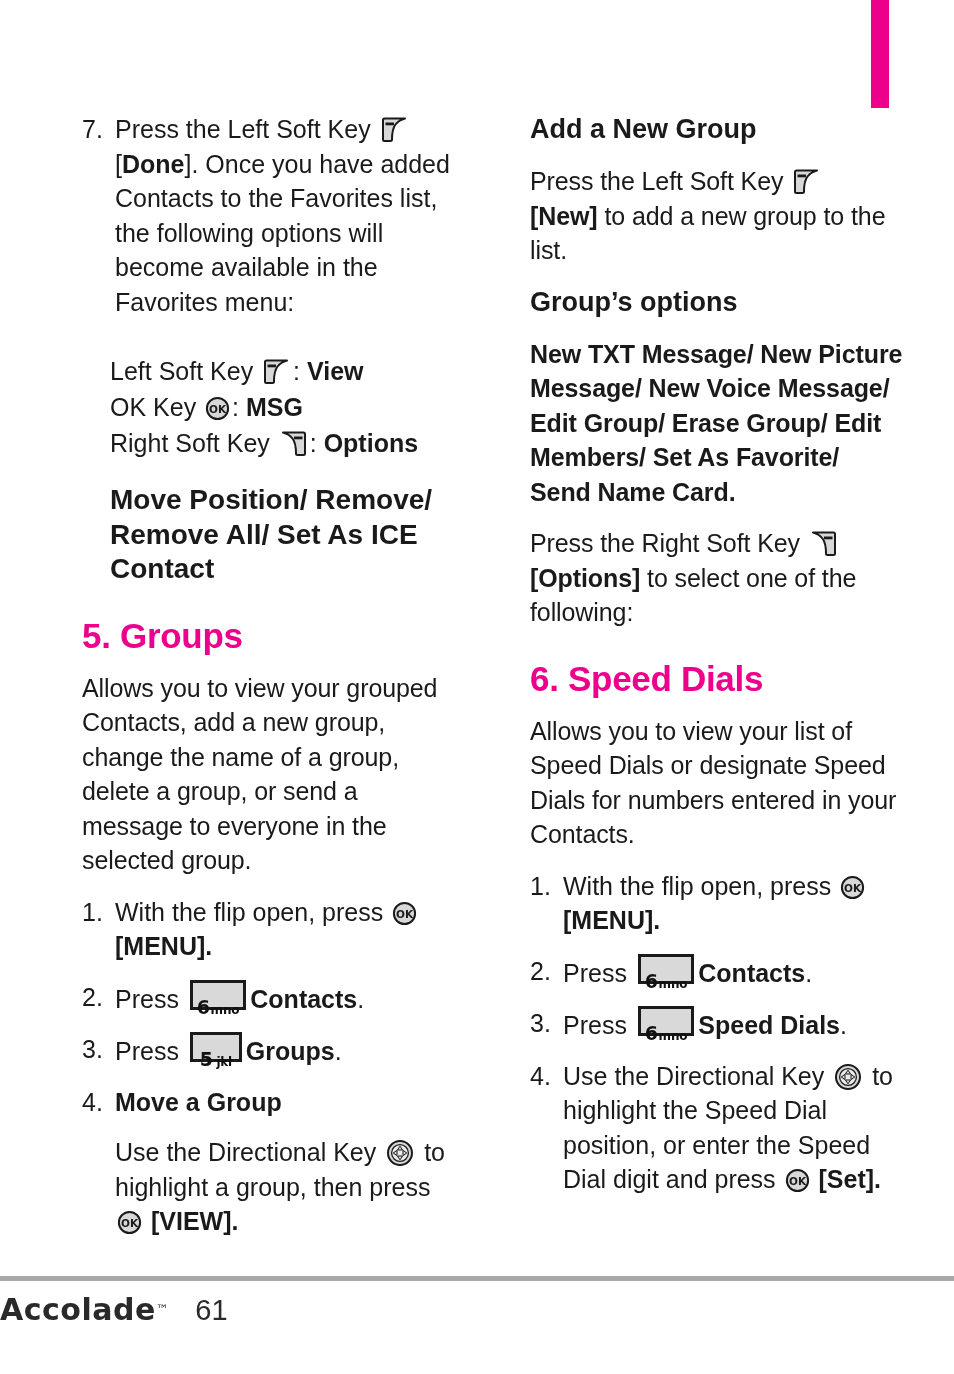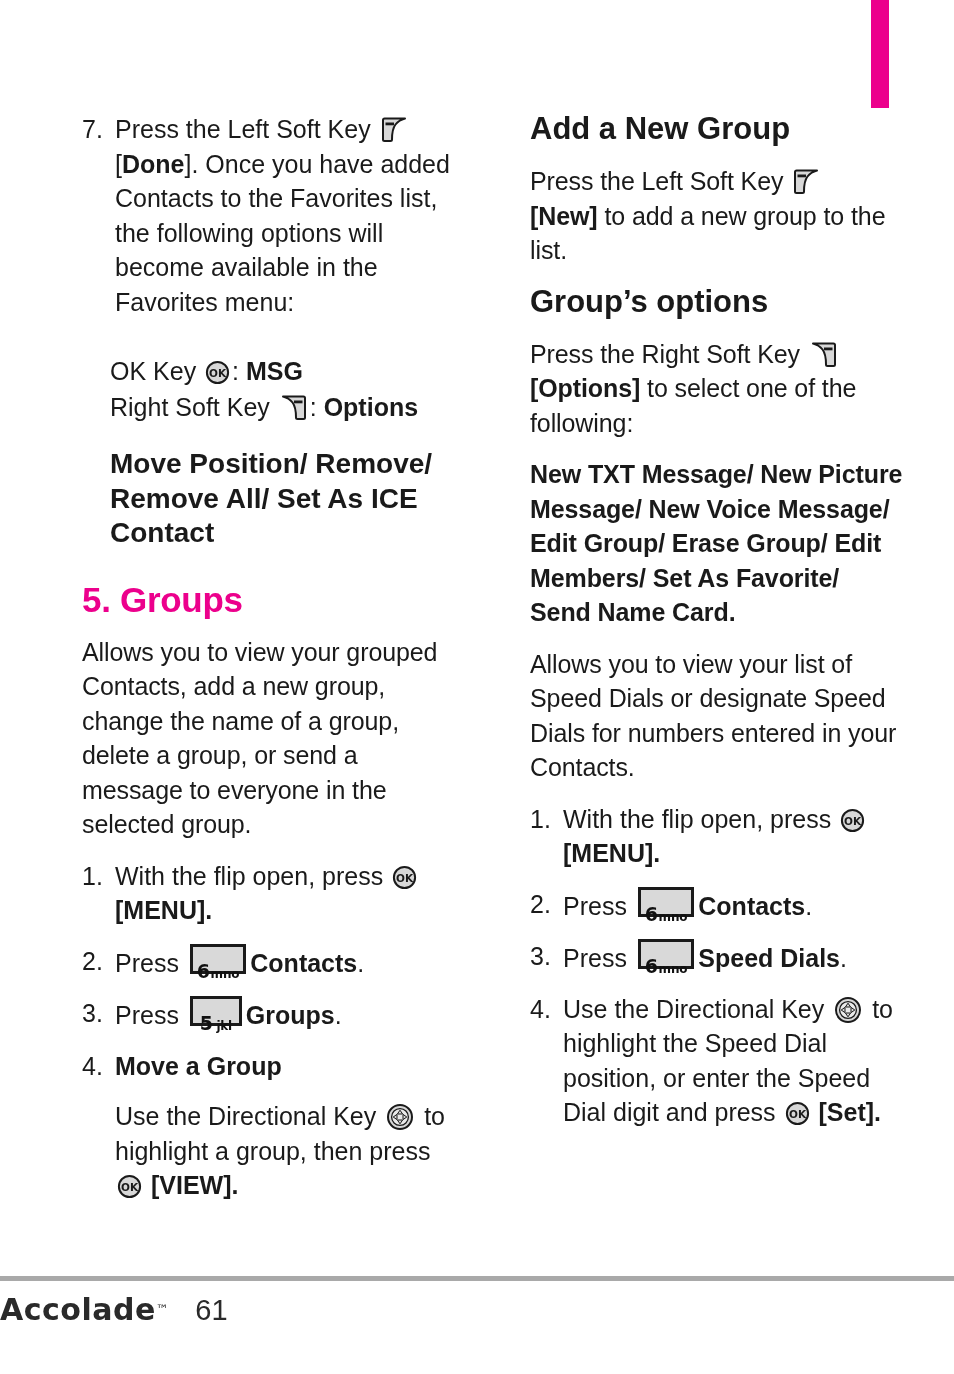--- a/index.html
+++ b/index.html
@@ -81,21 +81,21 @@
 
   h2.section {
     color: #ec008c;
     font-size: 35px;
     line-height: 42px;
     font-weight: 700;
     margin: 28px 0 14px 0;
     letter-spacing: -0.3px;
   }
   h3.sub-head {
-    font-size: 31px;
+    font-size: 27px;
     line-height: 34px;
     font-weight: 700;
     margin: 0 0 18px 0;
   }
 
   .keyline {
     font-size: 25px;
     line-height: 36px;
     padding-left: 28px;
   }
@@ -208,20 +208,26 @@
       <span class="num">7.</span><span>Press the Left Soft Key </span><span class="ico ico-soft">
         <svg width="27" height="26" viewBox="0 0 27 26">
             <path d="M2 3 Q2 1.5 3.6 1.5 L24 1.5 Q18 3 14.5 7.5 Q11 12 11 22.5 Q11 24 9.4 24 L3.6 24 Q2 24 2 22.5 Z" fill="#d8d8d8" stroke="#1a1a1a" stroke-width="2" stroke-linejoin="round"></path>
             <rect x="4.5" y="5.5" width="8.5" height="2.8" fill="#1a1a1a"></rect>
           </svg>
       </span><span>[</span><span class="b">Done</span><span>]</span><span>. Once you have added Contacts to the Favorites list, the following options will become available in the Favorites menu:</span>
     </div>
 
     <div style="height:18px"></div>
     <div class="keyline">
+      <div><span>Left Soft Key </span><span class="ico ico-soft">
+        <svg width="27" height="26" viewBox="0 0 27 26">
+              <path d="M2 3 Q2 1.5 3.6 1.5 L24 1.5 Q18 3 14.5 7.5 Q11 12 11 22.5 Q11 24 9.4 24 L3.6 24 Q2 24 2 22.5 Z" fill="#d8d8d8" stroke="#1a1a1a" stroke-width="2" stroke-linejoin="round"></path>
+              <rect x="4.5" y="5.5" width="8.5" height="2.8" fill="#1a1a1a"></rect>
+            </svg>
+      </span><span>: </span><span class="b">View</span></div>
 
       <div><span>OK Key </span><span class="ico ico-ok">
         <svg width="25" height="25" viewBox="0 0 25 25">
               <circle cx="12.5" cy="12.5" r="10.6" fill="#d8d8d8" stroke="#1a1a1a" stroke-width="2"></circle>
               <text x="12.5" y="17" font-family="DejaVu Sans, sans-serif" font-size="10.5" font-weight="700" fill="#1a1a1a" text-anchor="middle">OK</text>
             </svg>
       </span><span>: </span><span class="b">MSG</span></div>
 
       <div><span>Right Soft Key </span><span class="ico ico-soft">
         <svg width="27" height="26" viewBox="0 0 27 26">
@@ -282,29 +288,30 @@
 
     <p class="p"><span>Press the Left Soft Key </span><span class="ico ico-soft">
       <svg width="27" height="26" viewBox="0 0 27 26">
             <path d="M2 3 Q2 1.5 3.6 1.5 L24 1.5 Q18 3 14.5 7.5 Q11 12 11 22.5 Q11 24 9.4 24 L3.6 24 Q2 24 2 22.5 Z" fill="#d8d8d8" stroke="#1a1a1a" stroke-width="2" stroke-linejoin="round"></path>
             <rect x="4.5" y="5.5" width="8.5" height="2.8" fill="#1a1a1a"></rect>
           </svg>
     </span><br><span class="b">[</span><span class="b">New</span><span class="b">]</span><span> to add a new group to the list.</span></p>
 
     <h3 class="sub-head">Group’s options</h3>
 
+    <p class="p allbold">New TXT Message/ New Picture Message/ New Voice Message/ Edit Group/ Erase Group/ Edit Members/ Set As Favorite/ Send Name Card.</p>
+
     <p class="p"><span>Press the Right Soft Key </span><span class="ico ico-soft">
       <svg width="27" height="26" viewBox="0 0 27 26">
             <path d="M25 3 Q25 1.5 23.4 1.5 L3 1.5 Q9 3 12.5 7.5 Q16 12 16 22.5 Q16 24 17.6 24 L23.4 24 Q25 24 25 22.5 Z" fill="#d8d8d8" stroke="#1a1a1a" stroke-width="2" stroke-linejoin="round"></path>
             <rect x="14" y="5.5" width="8.5" height="2.8" fill="#1a1a1a"></rect>
           </svg>
     </span><br><span class="b">[</span><span class="b">Options</span><span class="b">]</span><span> to select one of the following:</span></p>
 
-    <p class="p allbold">New TXT Message/ New Picture Message/ New Voice Message/ Edit Group/ Erase Group/ Edit Members/ Set As Favorite/ Send Name Card.</p>
-
+    <h2 class="section" style="color: rgb(236, 0, 140);">6. Speed Dials</h2>
     <p class="p">Allows you to view your list of Speed Dials or designate Speed Dials for numbers entered in your Contacts.</p>
 
     <div class="step">
       <span class="num">1.</span><span>With the flip open, press </span><span class="ico ico-ok">
         <svg width="25" height="25" viewBox="0 0 25 25">
             <circle cx="12.5" cy="12.5" r="10.6" fill="#d8d8d8" stroke="#1a1a1a" stroke-width="2"></circle>
             <text x="12.5" y="17" font-family="DejaVu Sans, sans-serif" font-size="10.5" font-weight="700" fill="#1a1a1a" text-anchor="middle">OK</text>
           </svg>
       </span><br><span class="b">[</span><span class="b">MENU</span><span class="b">].</span>
     </div>

